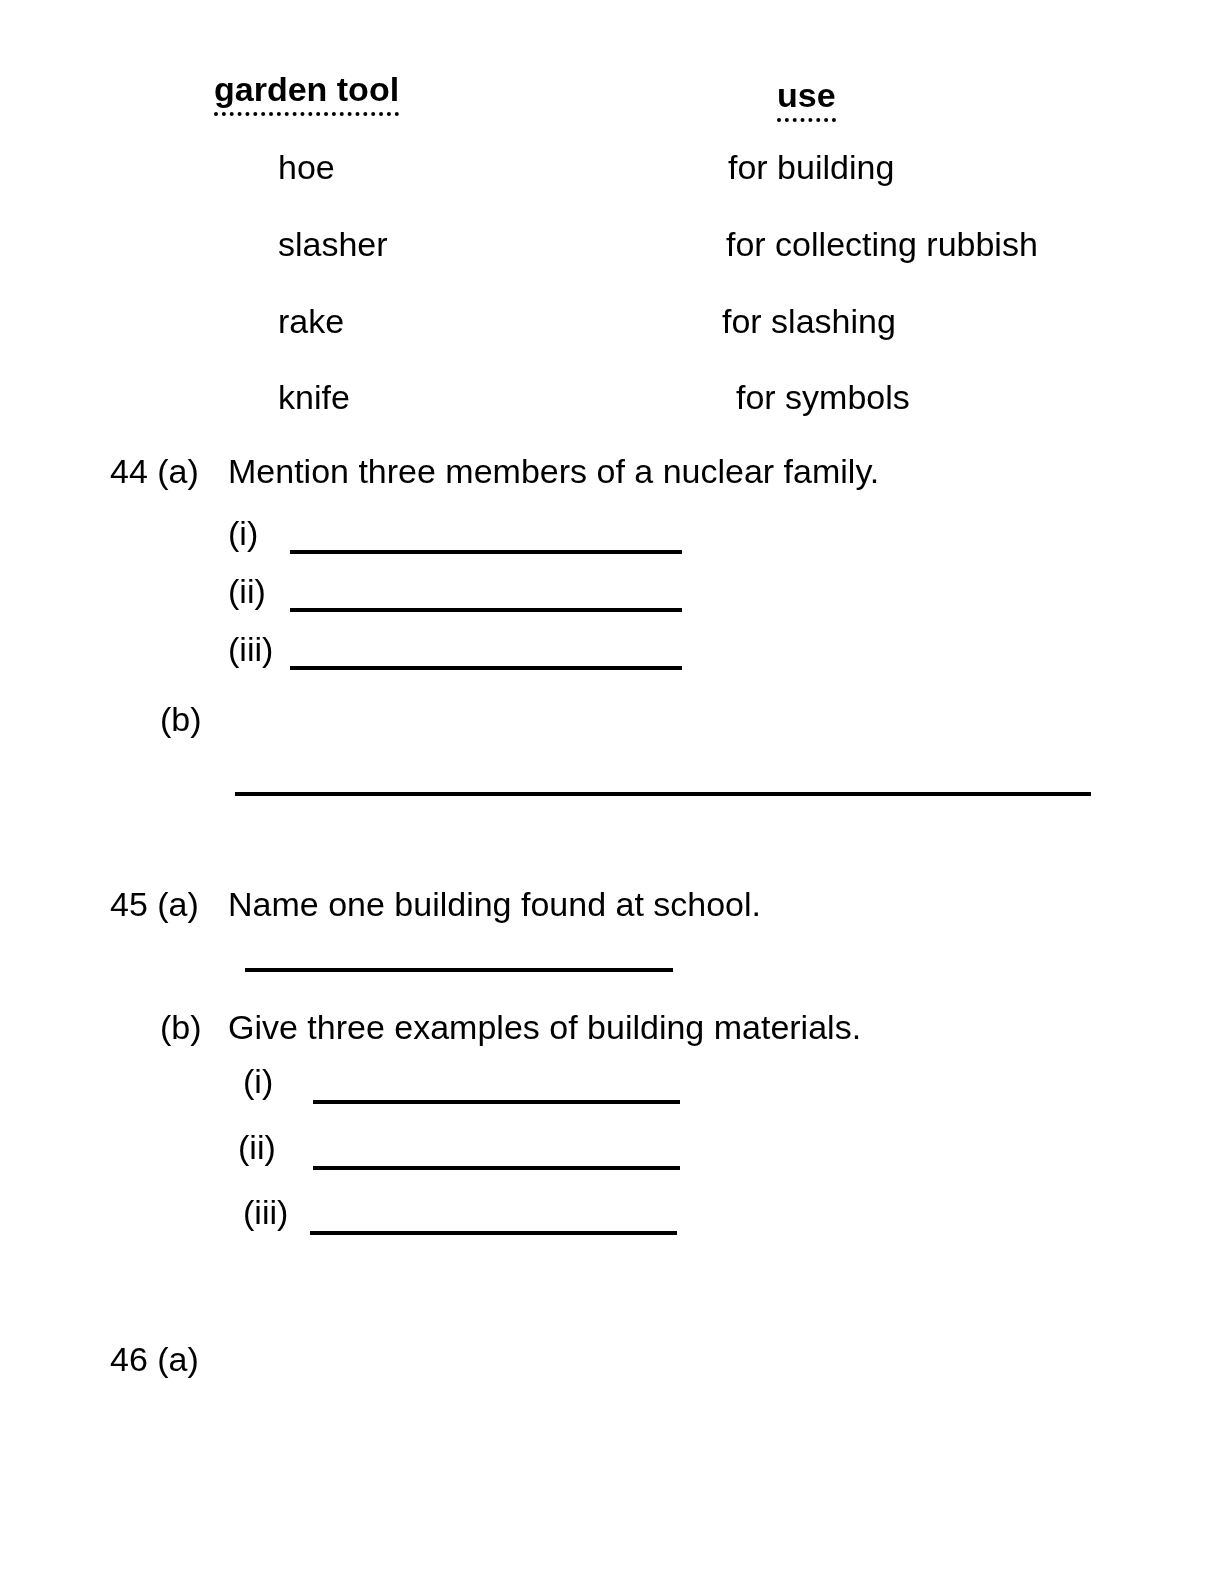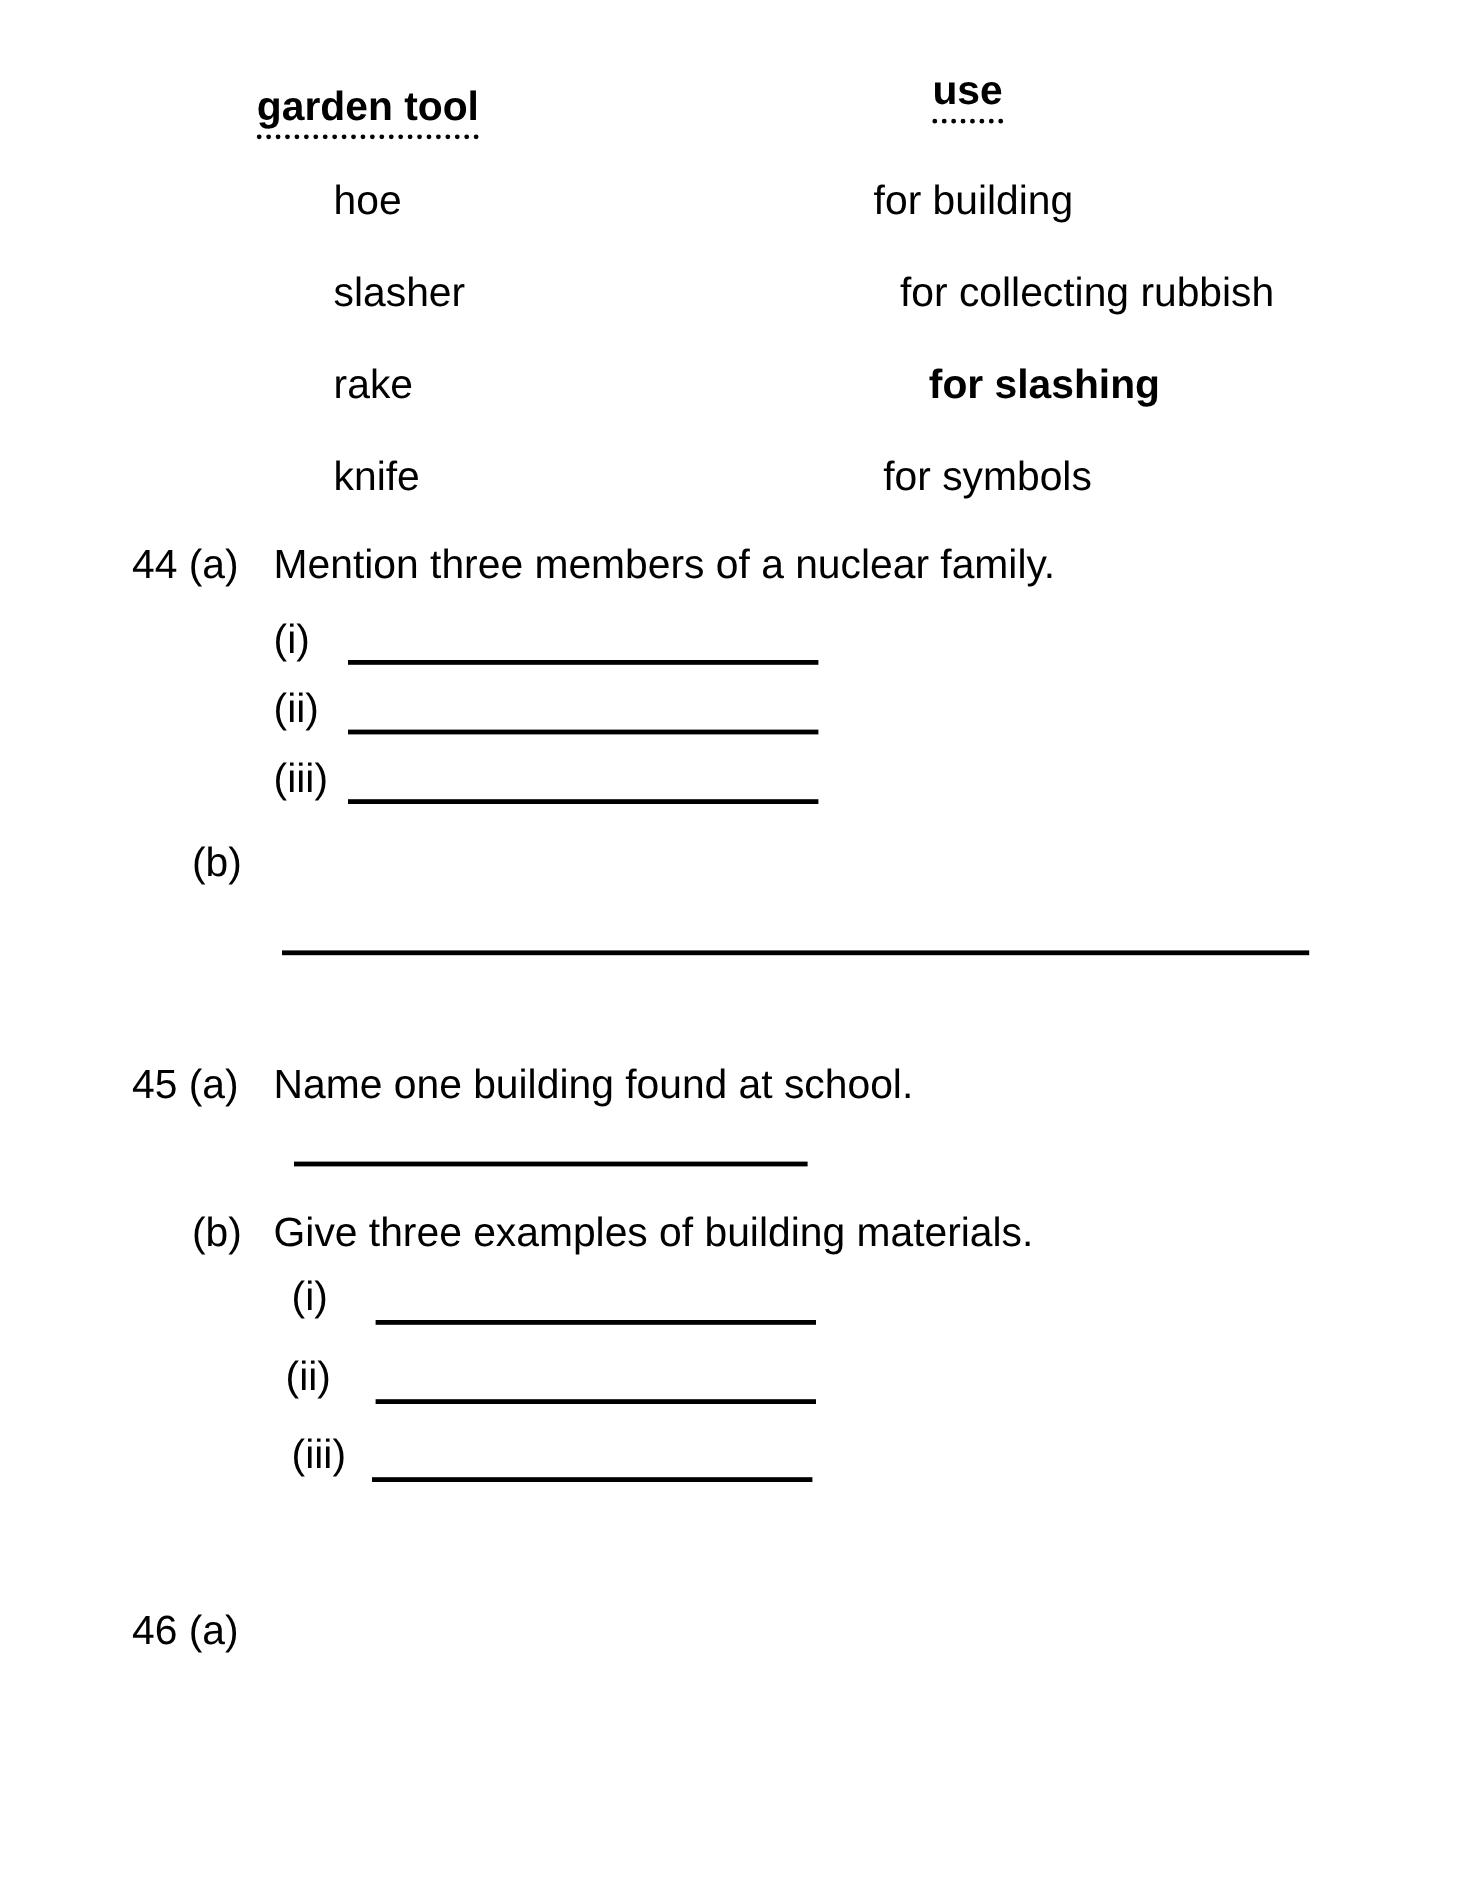--- a/index.html
+++ b/index.html
@@ -28,30 +28,30 @@
     border-bottom: 4px solid #000000;
     height: 0;
   }
 </style>
 </head>
 <body>
 
 <div class="page">
 
   <div class="abs hdr" style="left:214px; top:70px;">garden tool</div>
-  <div class="abs hdr" style="left:777px; top:57px;">use</div>
+  <div class="abs hdr" style="left:777px; top:76px;">use</div>
 
   <div class="abs" style="left:278px; top:148px;">hoe</div>
   <div class="abs" style="left:728px; top:148px;">for building</div>
 
   <div class="abs" style="left:278px; top:225px;">slasher</div>
-  <div class="abs" style="left:750px; top:225px;">for collecting rubbish</div>
+  <div class="abs" style="left:726px; top:225px;">for collecting rubbish</div>
 
   <div class="abs" style="left:278px; top:302px;">rake</div>
-  <div class="abs" style="left:774px; top:302px;font-weight:bold;">for slashing</div>
+  <div class="abs" style="left:722px; top:302px;">for slashing</div>
 
   <div class="abs" style="left:278px; top:378px;">knife</div>
   <div class="abs" style="left:736px; top:378px;">for symbols</div>
 
   <div class="abs" style="left:110px; top:452px;">44 (a)</div>
   <div class="abs" style="left:228px; top:452px;">Mention three members of a nuclear family.</div>
 
   <div class="abs" style="left:228px; top:514px;">(i)</div>
   <div class="blank" style="left:290px; top:550px; width:392px;"></div>
 

